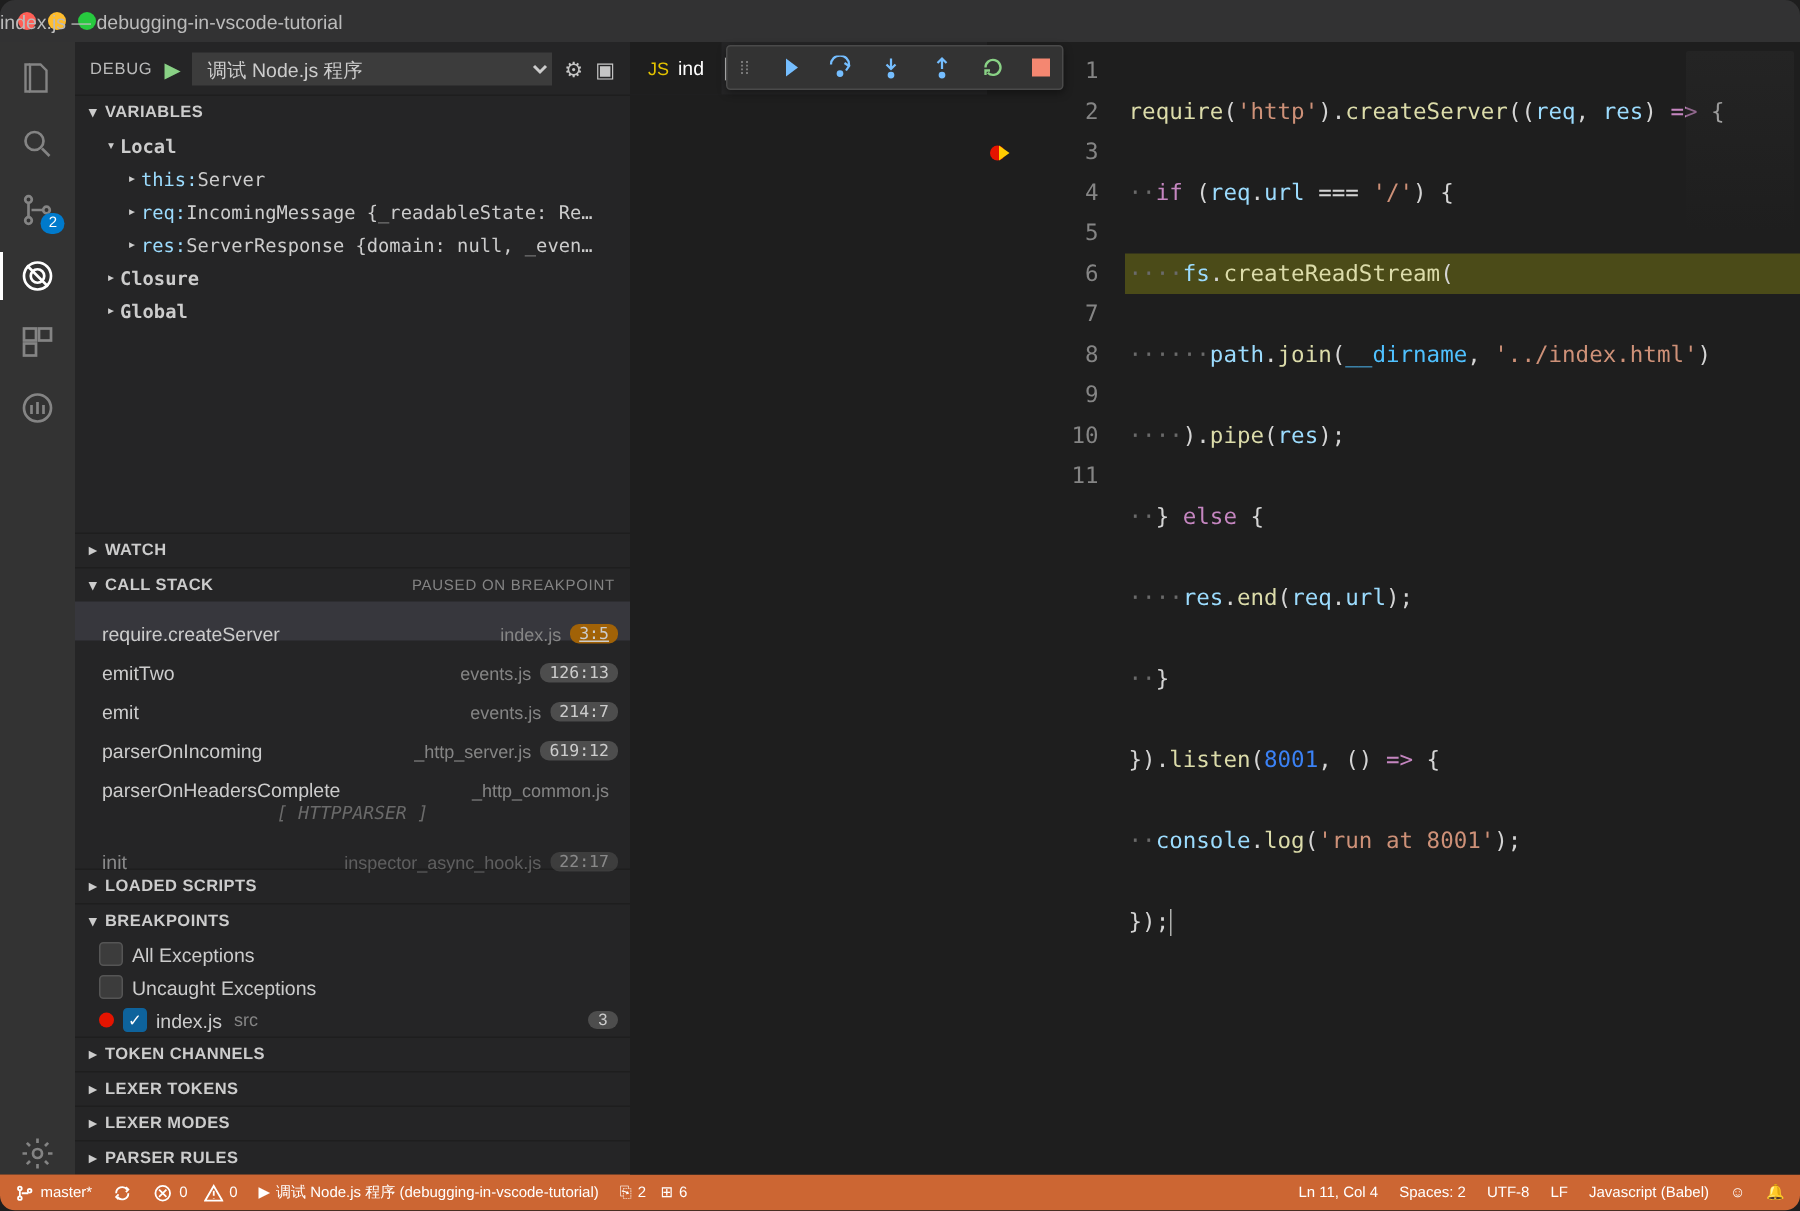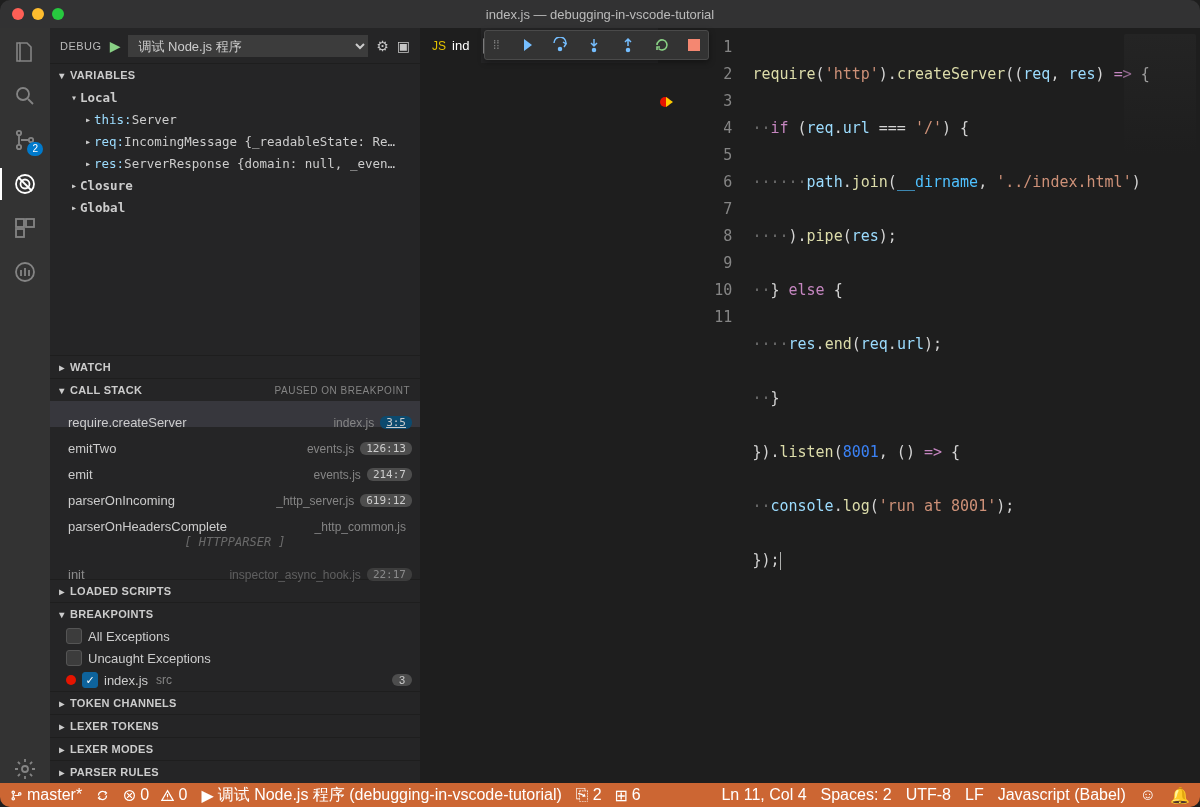--- a/index.html
+++ b/index.html
@@ -4,21 +4,21 @@
 <style>
 * { margin:0; padding:0; box-sizing:border-box; }
 html,body { width:1200px; height:807px; font-family:-apple-system,"Helvetica Neue",Arial,sans-serif; font-size:13px; color:#ccc; background:#1e1e1e; overflow:hidden; }
 .window { display:flex; flex-direction:column; height:100%; border-radius:10px; overflow:hidden; }
 
 
 .titlebar { height:28px; background:#323233; display:flex; align-items:center; color:#bbb; position:relative; }
 .traffic { display:flex; gap:8px; margin-left:12px; }
 .dot { width:12px; height:12px; border-radius:50%; }
 .dot.red{background:#ff5f56;} .dot.yel{background:#ffbd2e;} .dot.grn{background:#27c93f;}
-.titlebar .title{ position:absolute; left:0; right:0; text-align:center; font-size:13px; }
+.titlebar .title{ position:absolute; left:0; right:0; text-align:left; font-size:13px; }
 
 
 .body { flex:1; display:flex; min-height:0; }
 .activity { width:50px; background:#333333; display:flex; flex-direction:column; align-items:center; padding-top:10px; gap:16px; }
 .activity .icon { width:28px; height:28px; display:flex; align-items:center; justify-content:center; color:#848484; position:relative; cursor:pointer; }
 .activity .icon.active { color:#fff; }
 .activity .icon.active::before { content:''; position:absolute; left:-11px; top:-2px; bottom:-2px; width:2px; background:#fff; }
 .activity .badge { position:absolute; bottom:-2px; right:-4px; background:#007acc; color:#fff; font-size:10px; border-radius:8px; padding:0 5px; line-height:14px; }
 .activity .spacer{flex:1;}
 .activity svg { width:24px; height:24px; }
@@ -41,21 +41,21 @@
 .var-row .indent { display:inline-block; }
 .var-row .tw { width:12px; text-align:center; color:#ccc; font-size:10px; }
 .var-key { color:#9cdcfe; }
 .var-val { color:#ccc; overflow:hidden; text-overflow:ellipsis; white-space:nowrap; }
 
 .stack-row { display:flex; align-items:center; height:26px; padding:17px 8px 0 18px; cursor:pointer; font-size:13px; }
 .stack-row.sel { background:#37373d; }
 .stack-row .fn { flex:1; color:#ccc; overflow:hidden; text-overflow:ellipsis; white-space:nowrap; }
 .stack-row .file { color:#858585; margin-right:6px; font-size:12px;}
 .stack-row .pos { background:#4d4d4d; color:#ccc; border-radius:6px; padding:0 6px; font-size:11px; font-family:Menlo,monospace;}
-.stack-row.sel .pos { background:#0c4a6e;text-decoration:underline; }
+.stack-row.sel .pos { background:#a16207;text-decoration:underline; }
 .stack-sep { text-align:center; color:#6a6a6a; font-style:italic; font-size:12px; padding:4px 0; font-family:Menlo,monospace;}
 
 .bp-row { display:flex; align-items:center; height:22px; padding:0 8px 0 16px; cursor:pointer; font-size:13px; gap:6px;}
 .bp-check { width:16px; height:16px; border-radius:3px; background:#3c3c3c; border:1px solid #555; display:inline-flex; align-items:center; justify-content:center;}
 .bp-check.on { background:#0e639c; border-color:#0e639c; color:#fff; font-size:11px;}
 .bp-dot{ width:10px;height:10px;border-radius:50%;background:#e51400;}
 .bp-row .src{ color:#858585; font-size:12px; margin-left:2px;}
 .bp-row .count{ margin-left:auto; background:#4d4d4d; border-radius:8px; padding:0 7px; font-size:11px;}
 .sidebar .flexfill { flex:1; min-height:0; display:flex; flex-direction:column;}
 
@@ -87,21 +87,21 @@
 .bp-glyph{ position:absolute; left:0; width:16px; display:flex; align-items:center; justify-content:center;}
 .bp-glyph .c{ width:10px;height:10px;border-radius:50%;background:#e51400;}
 .bp-glyph .arr{ width:0;height:0;border-top:5px solid transparent;border-bottom:5px solid transparent;border-left:7px solid #ffcc00; margin-left:-4px;}
 .minimap{ position:absolute; top:6px; right:4px; width:72px; height:120px; background:linear-gradient(#2a2a2a,transparent); opacity:.5; border-radius:2px;}
 .tok-kw{color:#c586c0;} .tok-fn{color:#dcdcaa;} .tok-str{color:#ce9178;} .tok-num{color:#3b82f6;}
 .tok-id{color:#9cdcfe;} .tok-op{color:#d4d4d4;} .tok-const{color:#4fc1ff;}
 .tok-p{color:#d4d4d4;} .tok-dim{color:#6a6a6a;}
 .cursor{ display:inline-block; width:1px; height:18px; background:#aeafad; vertical-align:middle; margin-left:1px;}
 
 
-.status { height:24px; background:#cc6633; color:#fff; display:flex; align-items:center; font-size:16px; padding:0 10px; gap:14px;}
+.status { height:24px; background:#cc6633; color:#fff; display:flex; align-items:center; font-size:10px; padding:0 10px; gap:14px;}
 .status .grp{ display:flex; align-items:center; gap:4px; cursor:pointer;}
 .status .spacer{ flex:1; }
 .status svg{width:13px;height:13px;}
 </style>
 </head>
 <body>
 
 <div class="window">
 
   <div class="titlebar">
@@ -418,20 +418,21 @@
             <div>6</div>
             <div>7</div>
             <div>8</div>
             <div>9</div>
             <div>10</div>
             <div>11</div>
         </div>
         <div class="lines">
 <div class="line"><span class="tok-fn">require</span><span class="tok-p">(</span><span class="tok-str">'http'</span><span class="tok-p">).</span><span class="tok-fn">createServer</span><span class="tok-p">((</span><span class="tok-id">req</span><span class="tok-p">, </span><span class="tok-id">res</span><span class="tok-p">) </span><span class="tok-kw">=&gt;</span><span class="tok-p"> {</span></div>
 <div class="line"><span class="tok-dim">··</span><span class="tok-kw">if</span><span class="tok-p"> (</span><span class="tok-id">req</span><span class="tok-p">.</span><span class="tok-id">url</span><span class="tok-p"> </span><span class="tok-op">===</span><span class="tok-p"> </span><span class="tok-str">'/'</span><span class="tok-p">) {</span></div>
+<div class="line hl"><span class="tok-dim">····</span><span class="tok-id">fs</span><span class="tok-p">.</span><span class="tok-fn">createReadStream</span><span class="tok-p">(</span></div>
 <div class="line"><span class="tok-dim">······</span><span class="tok-id">path</span><span class="tok-p">.</span><span class="tok-fn">join</span><span class="tok-p">(</span><span class="tok-const">__dirname</span><span class="tok-p">, </span><span class="tok-str">'../index.html'</span><span class="tok-p">)</span></div>
 <div class="line"><span class="tok-dim">····</span><span class="tok-p">).</span><span class="tok-fn">pipe</span><span class="tok-p">(</span><span class="tok-id">res</span><span class="tok-p">);</span></div>
 <div class="line"><span class="tok-dim">··</span><span class="tok-p">} </span><span class="tok-kw">else</span><span class="tok-p"> {</span></div>
 <div class="line"><span class="tok-dim">····</span><span class="tok-id">res</span><span class="tok-p">.</span><span class="tok-fn">end</span><span class="tok-p">(</span><span class="tok-id">req</span><span class="tok-p">.</span><span class="tok-id">url</span><span class="tok-p">);</span></div>
 <div class="line"><span class="tok-dim">··</span><span class="tok-p">}</span></div>
 <div class="line"><span class="tok-p">}).</span><span class="tok-fn">listen</span><span class="tok-p">(</span><span class="tok-num">8001</span><span class="tok-p">, () </span><span class="tok-kw">=&gt;</span><span class="tok-p"> {</span></div>
 <div class="line"><span class="tok-dim">··</span><span class="tok-id">console</span><span class="tok-p">.</span><span class="tok-fn">log</span><span class="tok-p">(</span><span class="tok-str">'run at 8001'</span><span class="tok-p">);</span></div>
 <div class="line"><span class="tok-p">});</span><span class="cursor"></span></div>
         </div>
         <div class="minimap"></div>

